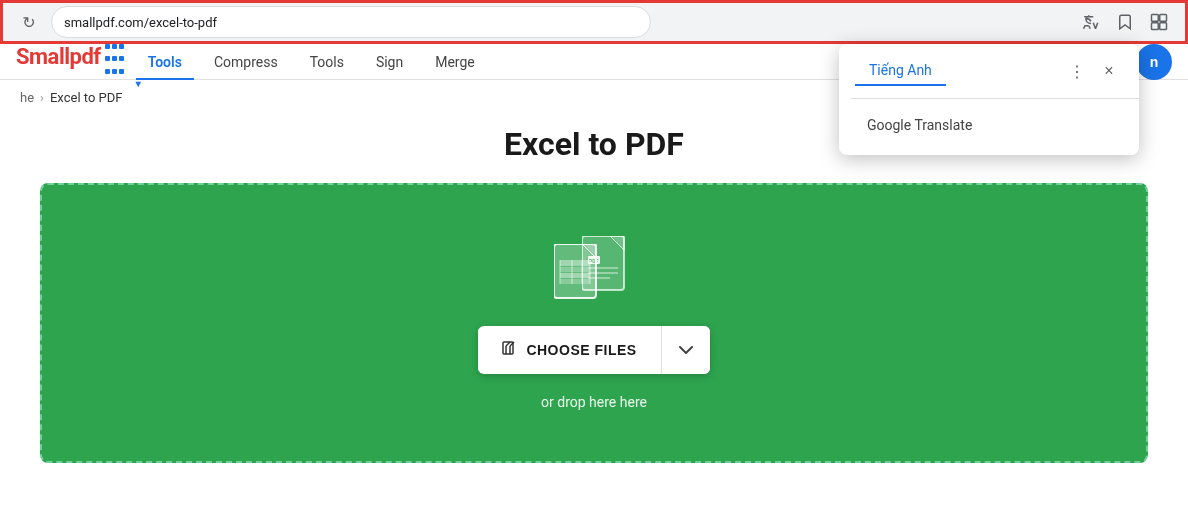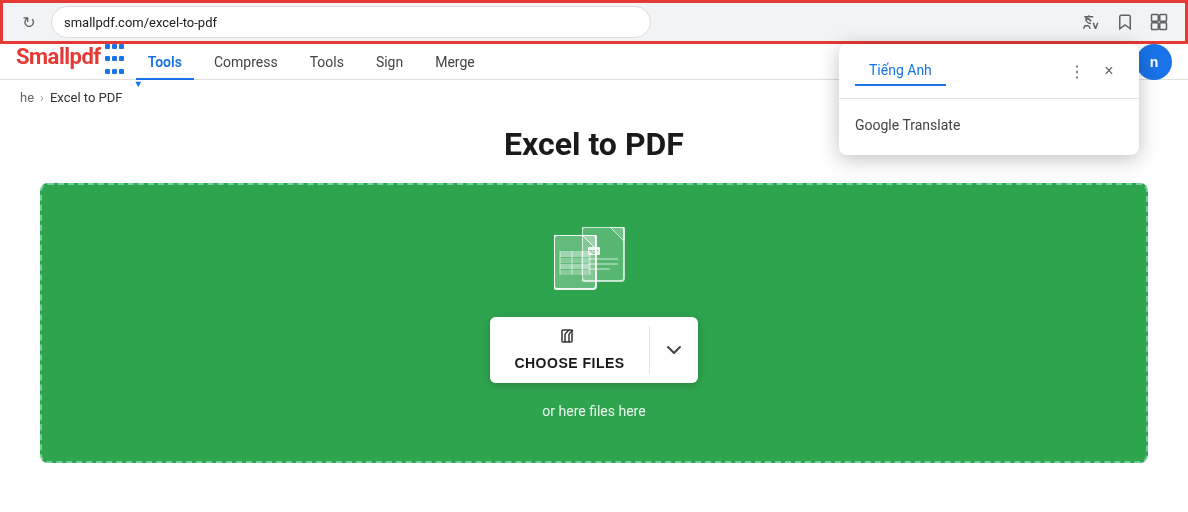--- a/index.html
+++ b/index.html
@@ -244,21 +244,20 @@
       align-items: center;
       gap: 8px;
       padding: 12px 24px;
       background: #fff;
       border: none;
       cursor: pointer;
       font-size: 14px;
       font-weight: 700;
       color: #1a1a1a;
       letter-spacing: 0.5px;
-      flex-direction: column;
     }
 
     .choose-files-divider {
       width: 1px;
       height: 48px;
       background: #e0e0e0;
     }
 
     .choose-files-dropdown {
       width: 48px;
@@ -334,20 +333,21 @@
       color: #5f6368;
       border-radius: 50%;
       display: flex;
       align-items: center;
       justify-content: center;
     }
 
     .translate-body {
       padding: 8px 0 12px;
       border-top: 1px solid #e0e0e0;
+      margin-left: 12px;
     }
 
     .translate-option {
       padding: 10px 16px;
       font-size: 14px;
       color: #444;
       cursor: pointer;
       display: flex;
       align-items: center;
       gap: 8px;
@@ -479,15 +479,15 @@
         <span>CHOOSE FILES</span>
       </button>
       <div class="choose-files-divider"></div>
       <button class="choose-files-dropdown">
         <svg width="14" height="10" viewBox="0 0 14 10">
           <polyline points="1,2 7,8 13,2" fill="none" stroke="#444" stroke-width="2" stroke-linecap="round" stroke-linejoin="round"></polyline>
         </svg>
       </button>
     </div>
 
-    <div class="drop-text">or here files here</div>
+    <div class="drop-text">or drop here here</div>
   </div>
 </div>
 
 </body></html>

